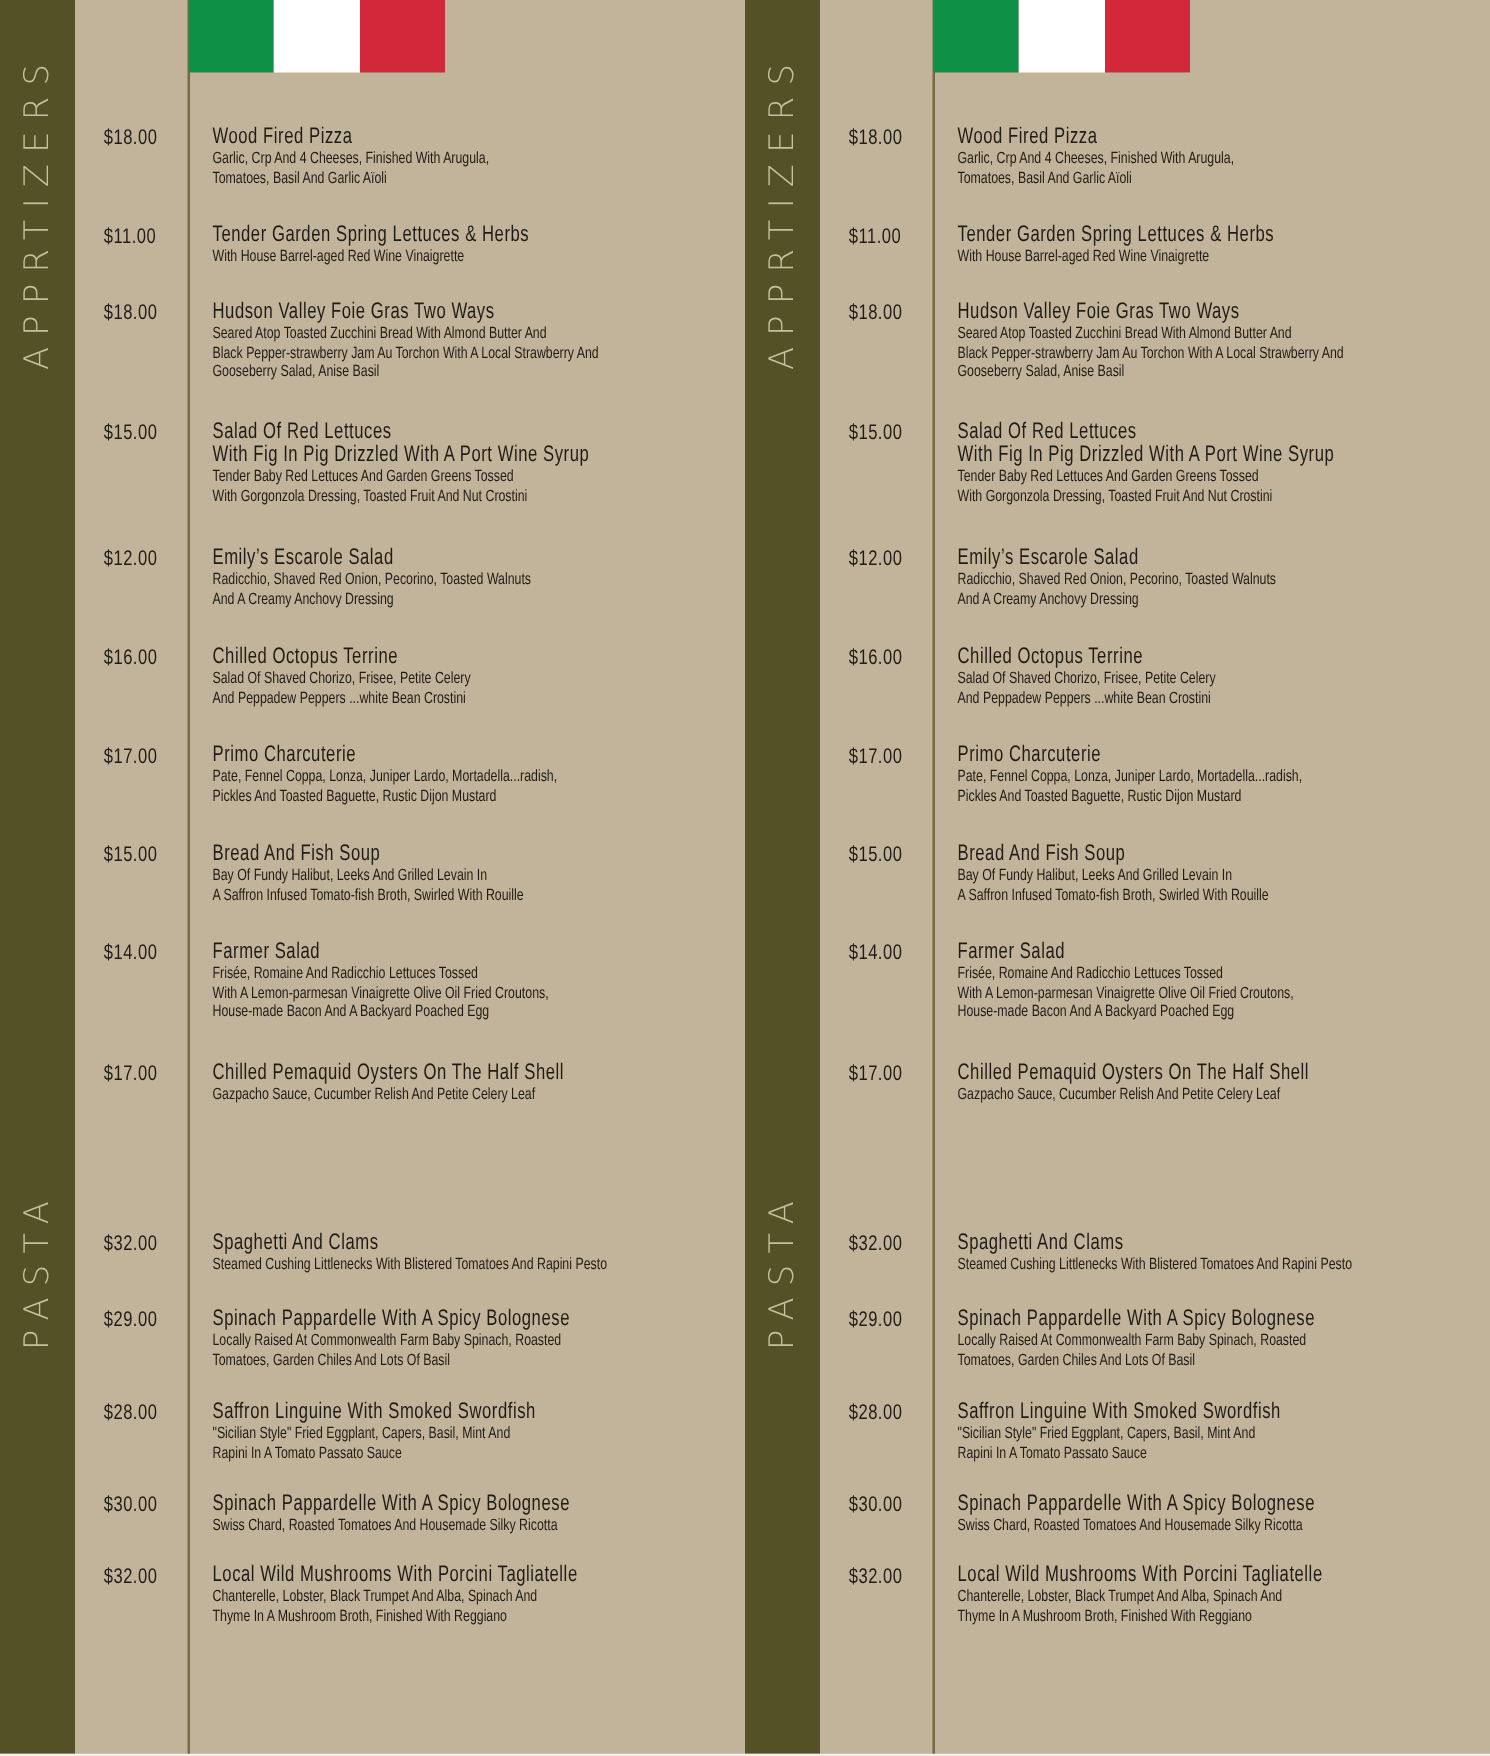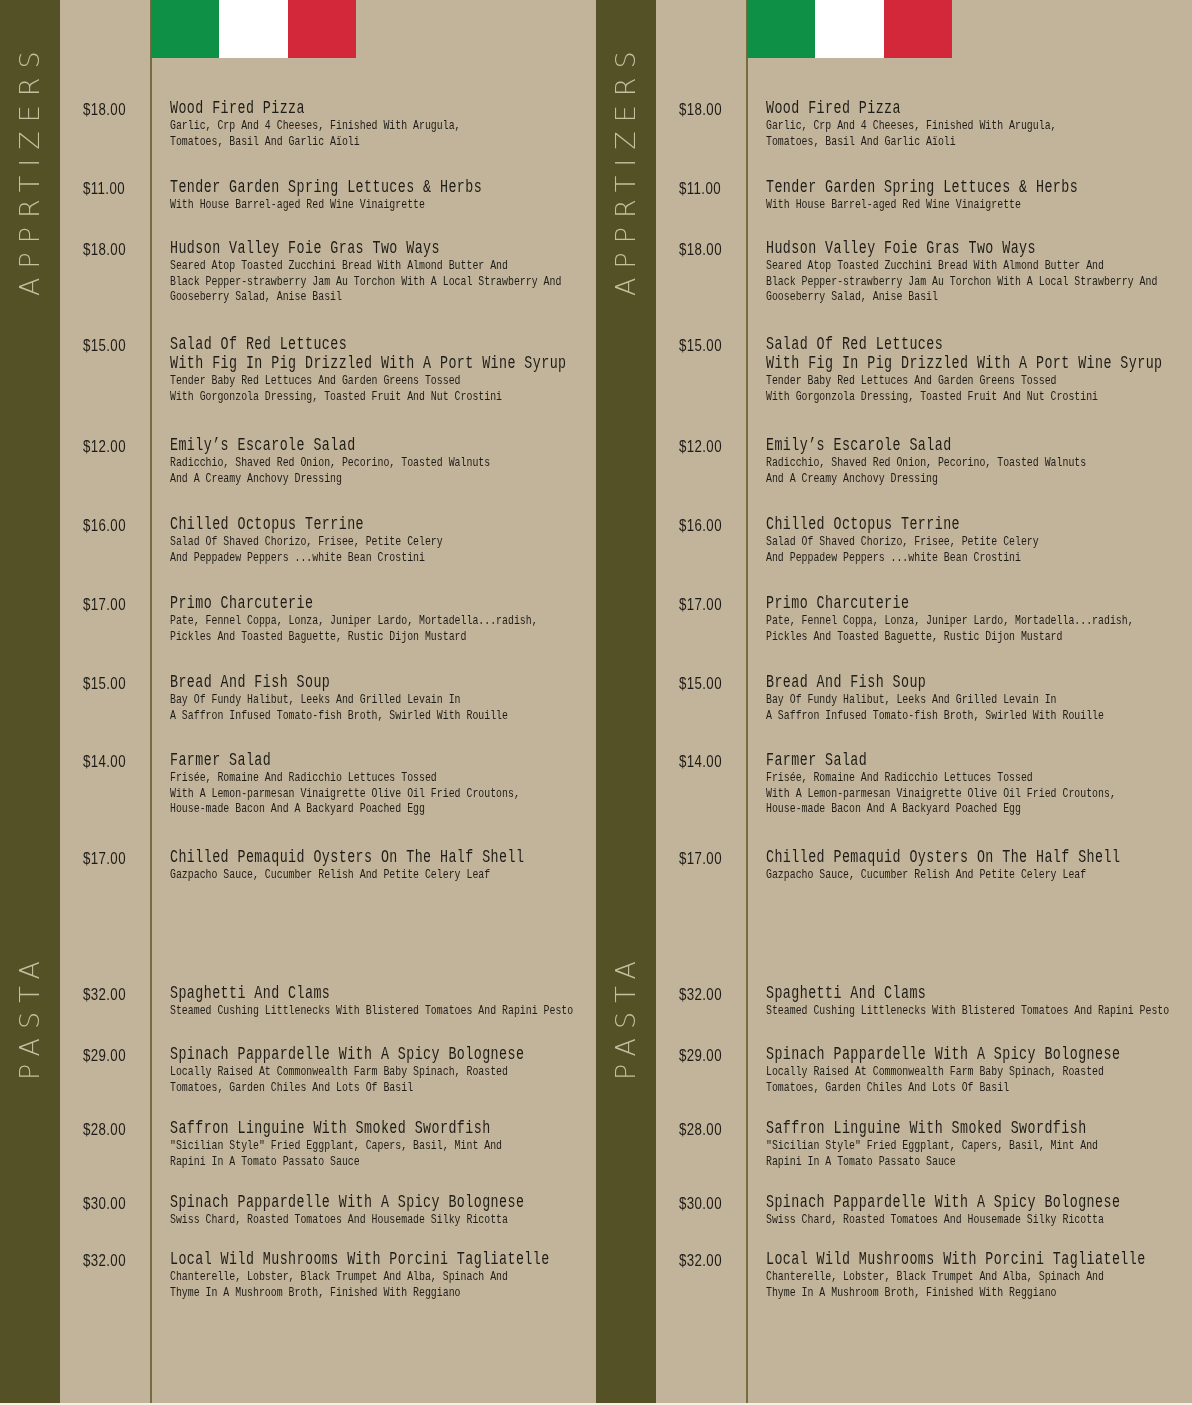--- a/index.html
+++ b/index.html
@@ -45,21 +45,21 @@
     white-space: nowrap;
     line-height: 30px;
     margin-left: -15px;
   }
   .item { position: absolute; left: 0; width: 596px; }
   .price {
     position: absolute; left: 83px; top: 0;
     font-size: 17px; transform: scaleX(0.78); transform-origin: 0 0;
     letter-spacing: 0.5px; color: #1f1c17;
   }
-  .body { position: absolute; left: 170px; top: 0; width: 520px; font-family: Liberation Mono, monospace; }
+  .body { position: absolute; left: 170px; top: 0; width: 520px; }
   .title {
     font-size: 18px; line-height: 22px; white-space: nowrap;
     transform: scaleX(0.74); transform-origin: 0 0;
     letter-spacing: 0.6px; color: #1f1c17;
     margin-top: -3px;
   }
   .desc {
     font-size: 13px; line-height: 17.5px; white-space: nowrap;
     transform: scaleX(0.76); transform-origin: 0 0;
     color: #1f1c17; margin-top: -2px;

